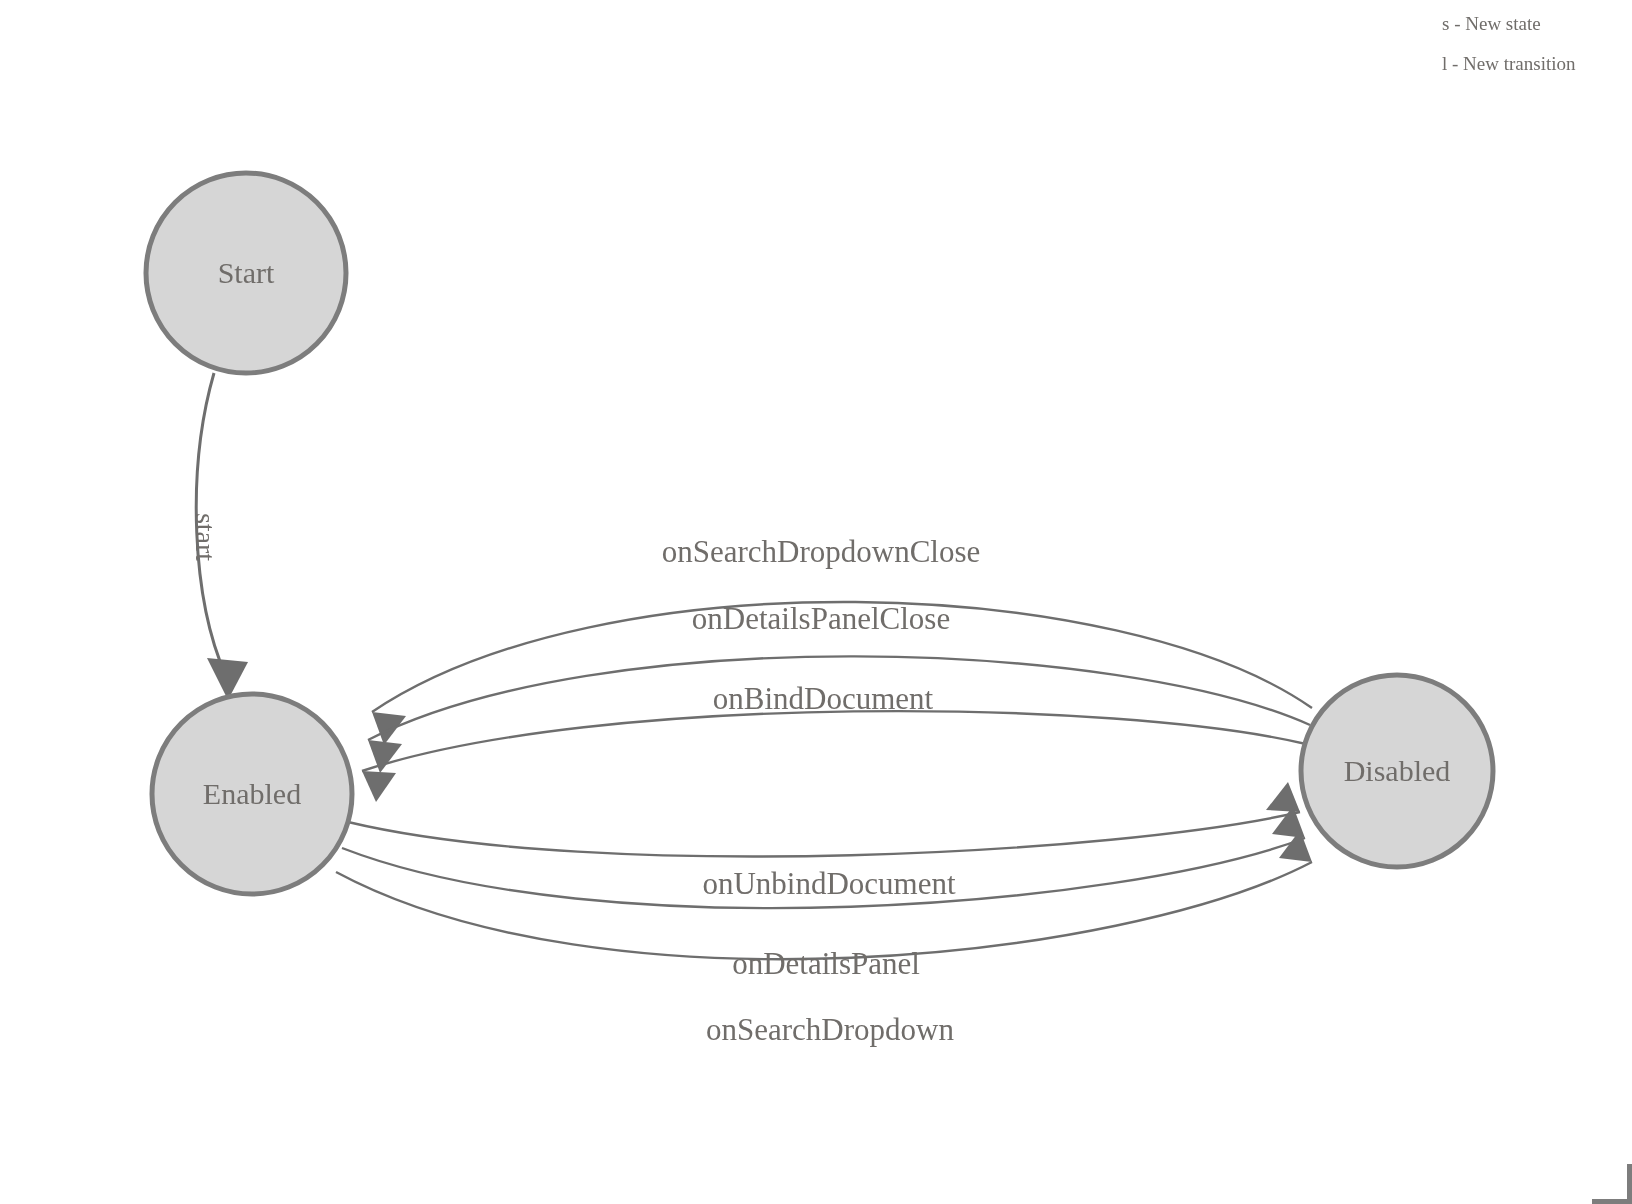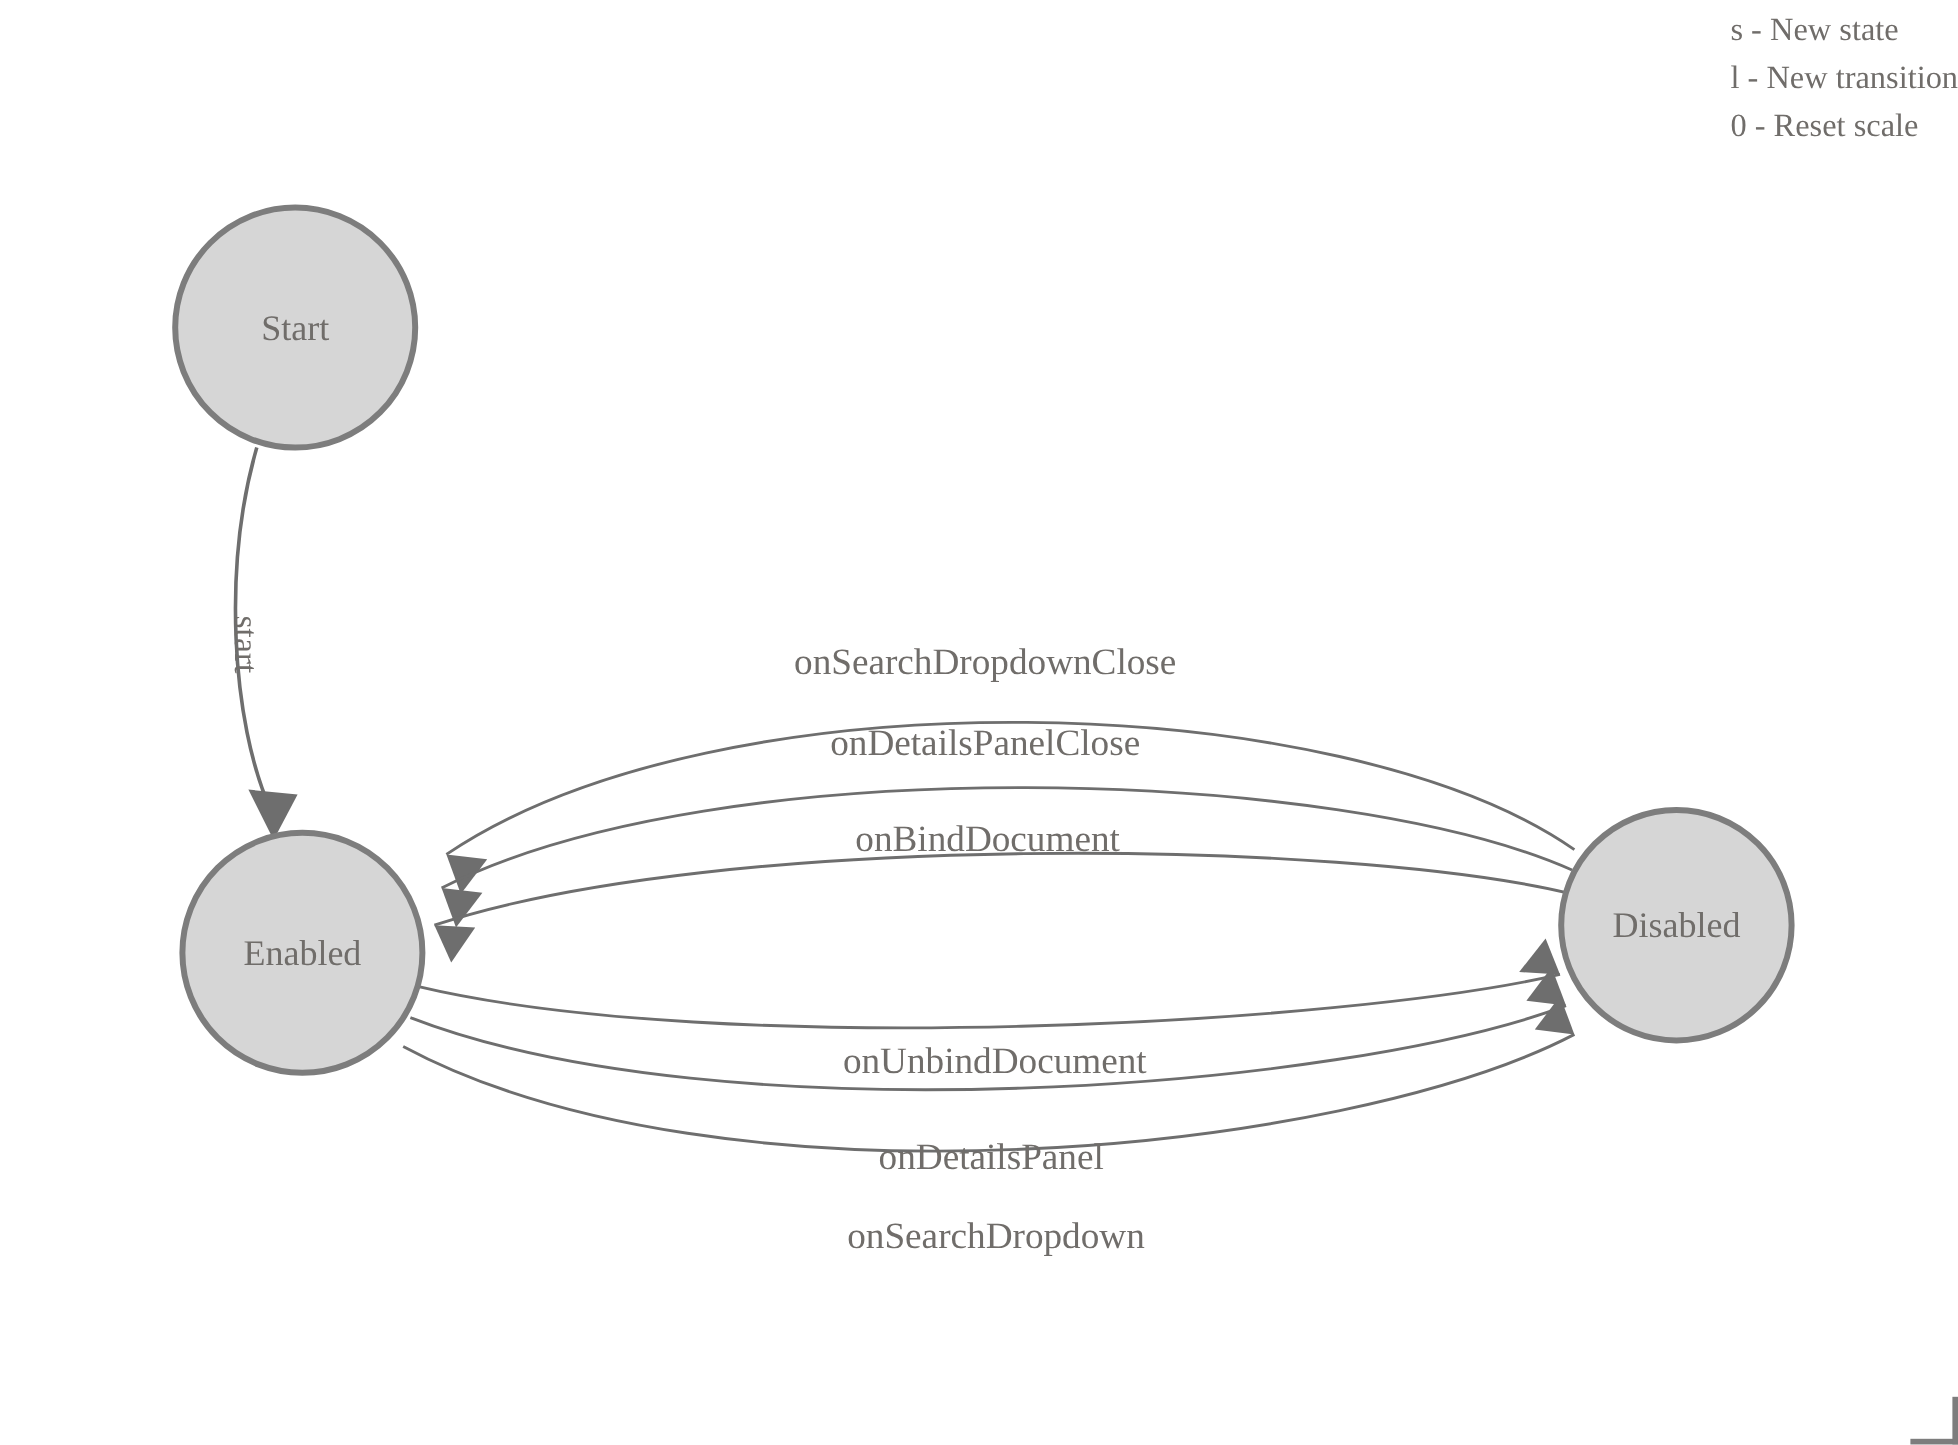--- a/index.html
+++ b/index.html
@@ -60,21 +60,21 @@
     position: absolute;
     right: 0;
     top: 0;
     width: 200px;
     padding-top: 4px;
     overflow: hidden;
     pointer-events: none;
   }
   .help-line {
     font-family: "Liberation Serif", "DejaVu Serif", serif;
-    font-size: 27px;
+    font-size: 19px;
     line-height: 40px;
     color: #706d6a;
     white-space: nowrap;
     text-align: left;
     padding-left: 10px;
   }
   #frame-corner {
     position: absolute;
     right: 0;
     bottom: 0;
@@ -154,18 +154,17 @@
 
     <text class="edge-label" x="826" y="974" text-anchor="middle">onDetailsPanel</text>
 
     <text class="edge-label" x="830" y="1040" text-anchor="middle">onSearchDropdown</text>
 
   </svg>
 
   <div id="help-panel">
     <div class="help-line">s - New state</div>
     <div class="help-line">l - New transition</div>
-    <div class="help-line">0 - Reset scale</div>
   </div>
 
   <div id="frame-corner"></div>
 
 </div>
 
 </body></html>

